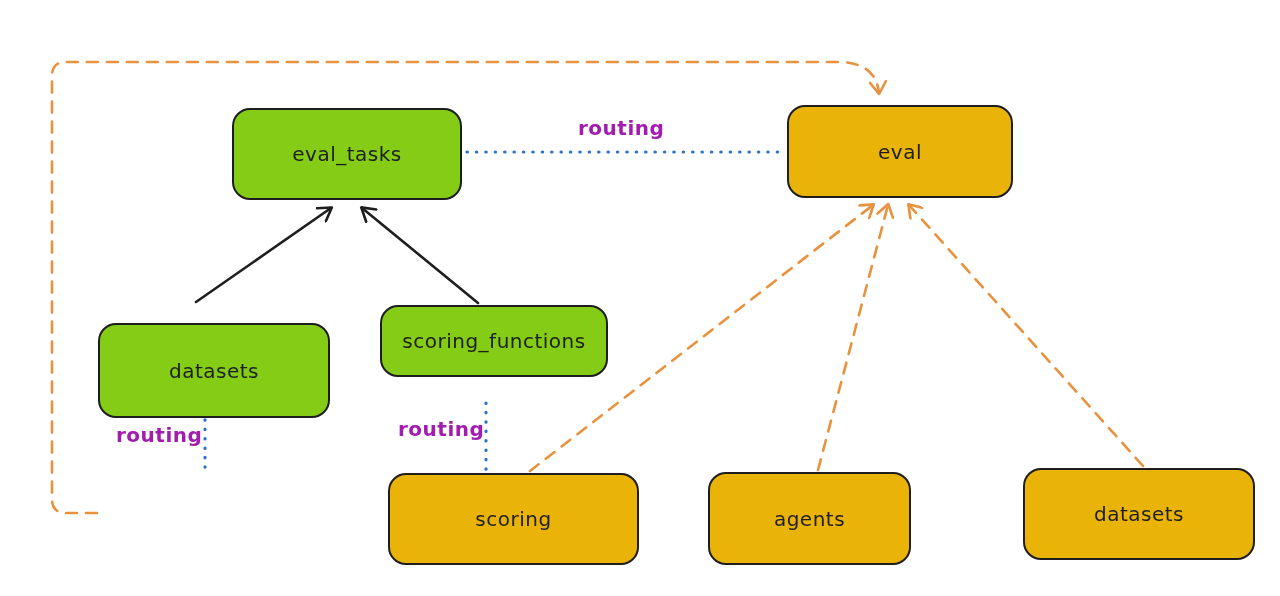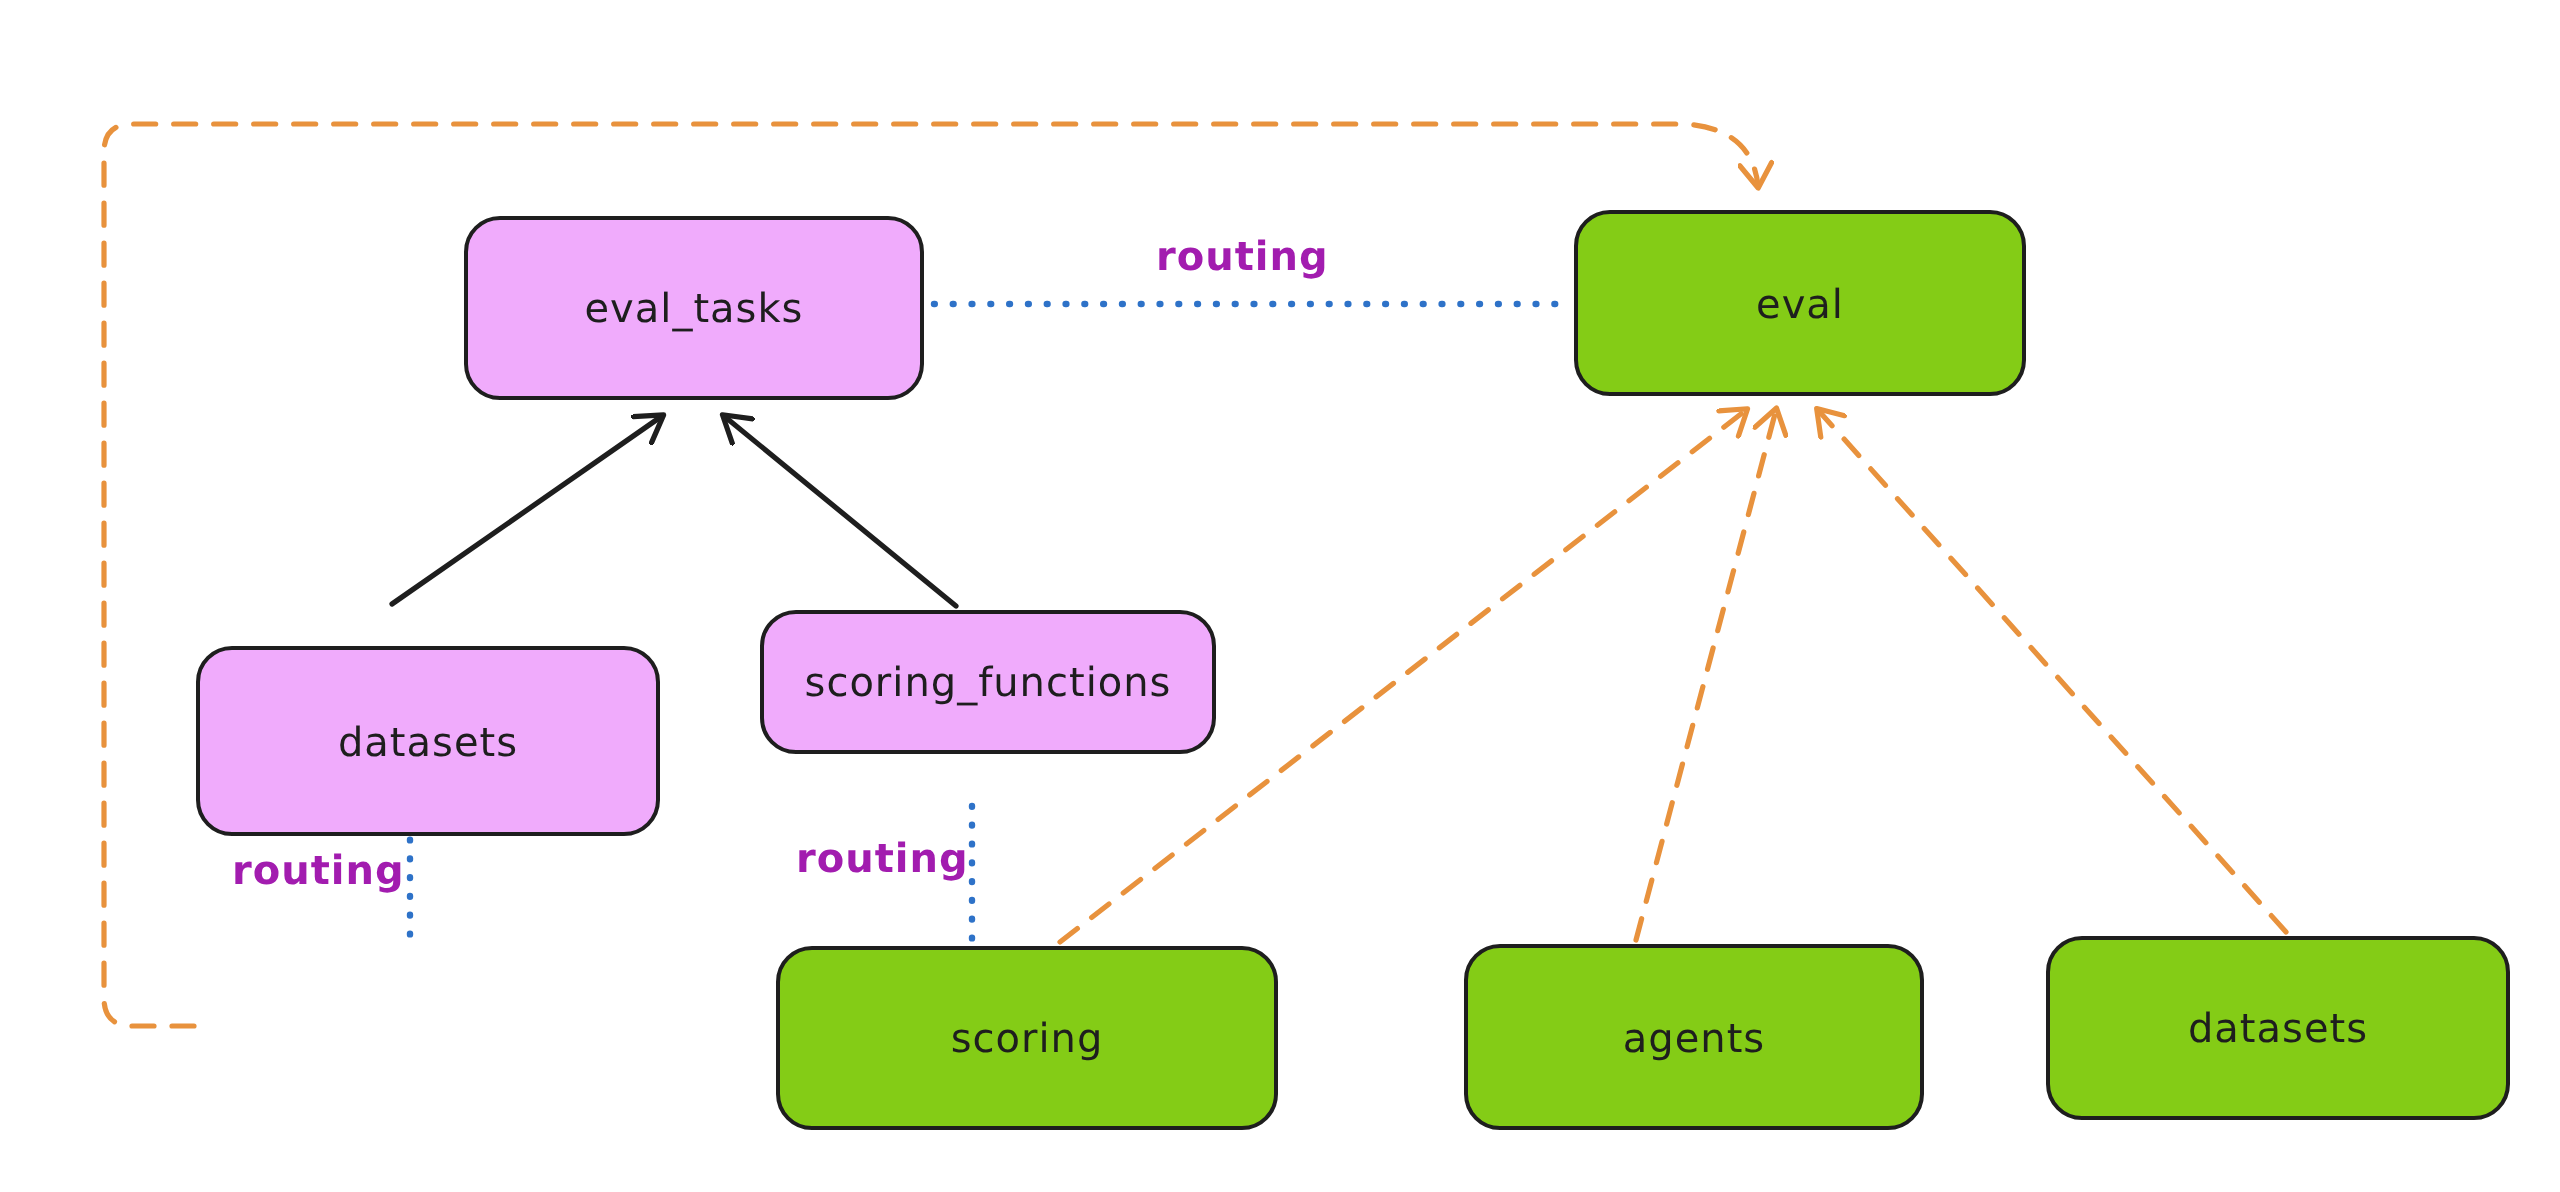--- a/index.html
+++ b/index.html
@@ -21,30 +21,30 @@
     box-sizing: border-box;
     border: 2.5px solid #1e1e1e;
     border-radius: 18px;
     display: flex;
     align-items: center;
     justify-content: center;
     font-size: 20px;
     color: #1e1e1e;
     letter-spacing: 0.5px;
   }
-  .node.blue  { background: #f0abfc; }
-  .node.green { background: #84cc16; }
+  .node.blue  { background: #84cc16; }
+  .node.green { background: #eab308; }
 
   #n-eval-tasks        { left: 232px; top: 108px; width: 230px; height: 92px; }
   #n-eval              { left: 787px; top: 105px; width: 226px; height: 93px; }
   #n-datasets          { left:  98px; top: 303px; width: 232px; height: 95px; margin-top: 20px; }
   #n-scoring-functions { left: 380px; top: 305px; width: 228px; height: 72px; }
   #n-datasetio         { left:  97px; top: 477px; width: 226px; height: 90px; }
   #n-scoring           { left: 388px; top: 473px; width: 251px; height: 92px; }
-  #n-agents            { left: 708px; top: 472px; width: 230px; height: 93px; margin-left: 24px; }
+  #n-agents            { left: 708px; top: 472px; width: 203px; height: 93px; }
   #n-inference         { left: 1023px; top: 468px; width: 232px; height: 92px; }
 
   .routing-label {
     position: absolute;
     color: #a21caf;
     font-size: 20px;
     font-weight: 600;
     letter-spacing: 0.5px;
   }
   #routing-1 { left: 578px; top: 116px; }

